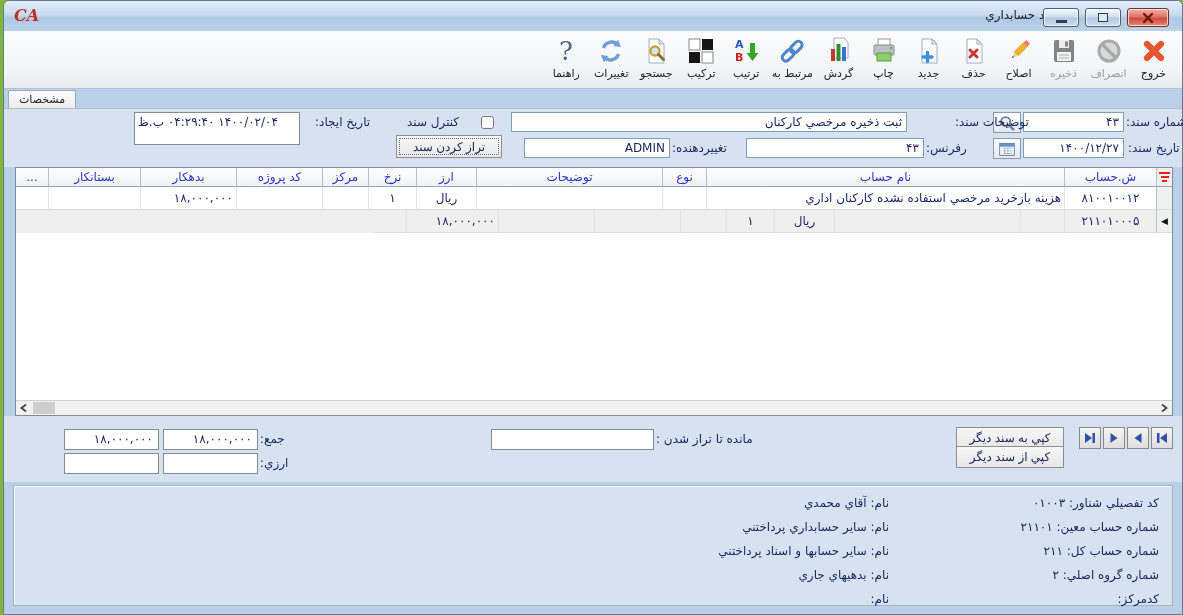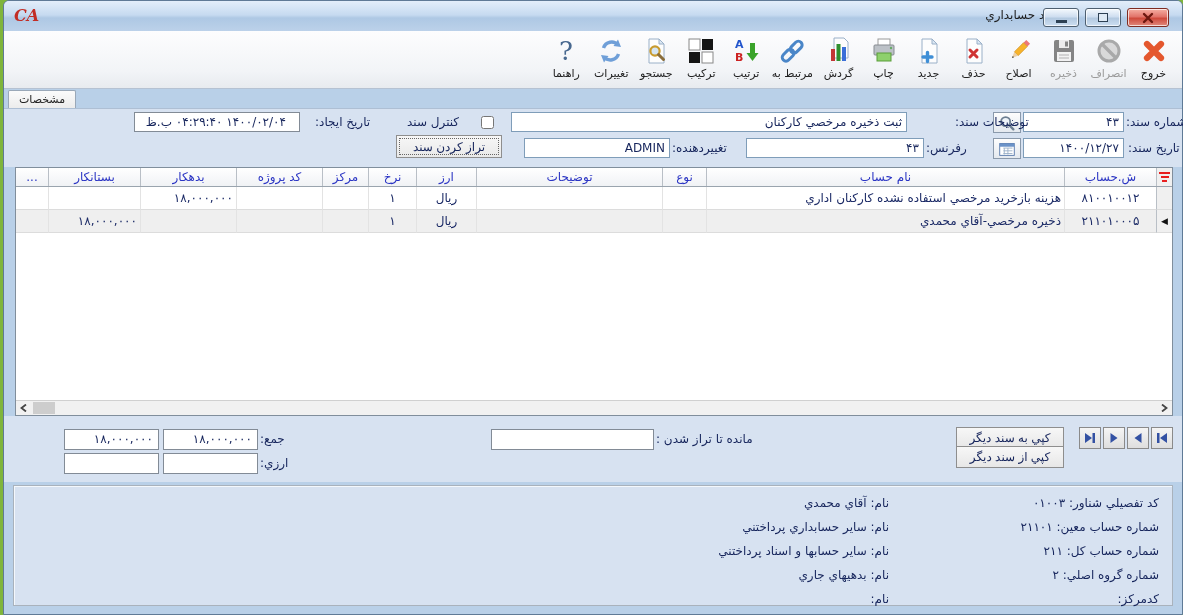--- a/index.html
+++ b/index.html
@@ -45,22 +45,22 @@
     background:#d7e2f1; border-top:1px solid #aebfd4; }
   .flabel { position:absolute; white-space:nowrap; direction:rtl; color:#16255c; }
   .txt { position:absolute; height:20px; border:1px solid #7f9db9; background:#fff;
     font-family:"DejaVu Sans", sans-serif; font-size:12px; color:#16255c;
     padding:0 4px; direction:rtl; }
   .sqbtn { position:absolute; width:28px; height:21px; border:1px solid #8a99ab;
     background:linear-gradient(180deg,#fdfdfd,#e4e9ef); display:flex;
     align-items:center; justify-content:center; }
   .sqbtn svg { width:20px; height:20px; }
   .chk { position:absolute; width:13px; height:13px; border:1px solid #6a7a8a; background:#fff; }
-  .valbox { position:absolute; height:20px; border:1px solid #828b96; background:#fff;
-    direction:rtl; text-align:right; padding:2px 13px 0 0; color:#16255c; }
+  .valbox { position:absolute; height:33px; border:1px solid #828b96; background:#fff;
+    direction:rtl; text-align:right; padding:2px 21px 0 0; color:#16255c; }
   .pushbtn { position:absolute; border:1px solid #8e8e8e; color:#16255c;
     background:linear-gradient(180deg,#f7f7f7,#e9e9e9); text-align:center;
     direction:rtl; font-size:12px; outline:1px dotted #666; outline-offset:-4px; }
   
   .grid { position:absolute; left:11px; top:166px; width:1158px; height:249px;
     border:1px solid #808e9c; background:#fff; }
   .ghead { display:flex; flex-direction:row-reverse; height:19px;
     background:linear-gradient(180deg,#ffffff,#f0f2f5); border-bottom:1px solid #9aa4ae; }
   .ghead .cell { color:#2b35c4; text-align:center; font-size:12px; line-height:18px; }
   .ghead .cell:not(:last-child){ border-left:1px solid #b9bfc6; }
@@ -355,21 +355,20 @@
       <div class="cell c-prj"></div>
       <div class="cell c-deb">۱۸,۰۰۰,۰۰۰</div>
       <div class="cell c-cred"></div>
       <div class="cell c-dots"></div>
     </div>
     <div class="grow alt">
       <div class="cell c-ind">
           <span class="rowmark">◀</span>
         </div>
       <div class="cell c-acc">۲۱۱۰۱۰۰۰۵</div>
-      <div class="cell c-name">ذخيره مرخصي-آقاي محمدي</div>
       <div class="cell c-type"></div>
       <div class="cell c-desc"></div>
       <div class="cell c-cur">ريال</div>
       <div class="cell c-rate">۱</div>
       <div class="cell c-ctr"></div>
       <div class="cell c-prj"></div>
       <div class="cell c-deb"></div>
       <div class="cell c-cred">۱۸,۰۰۰,۰۰۰</div>
       <div class="cell c-dots"></div>
     </div>

